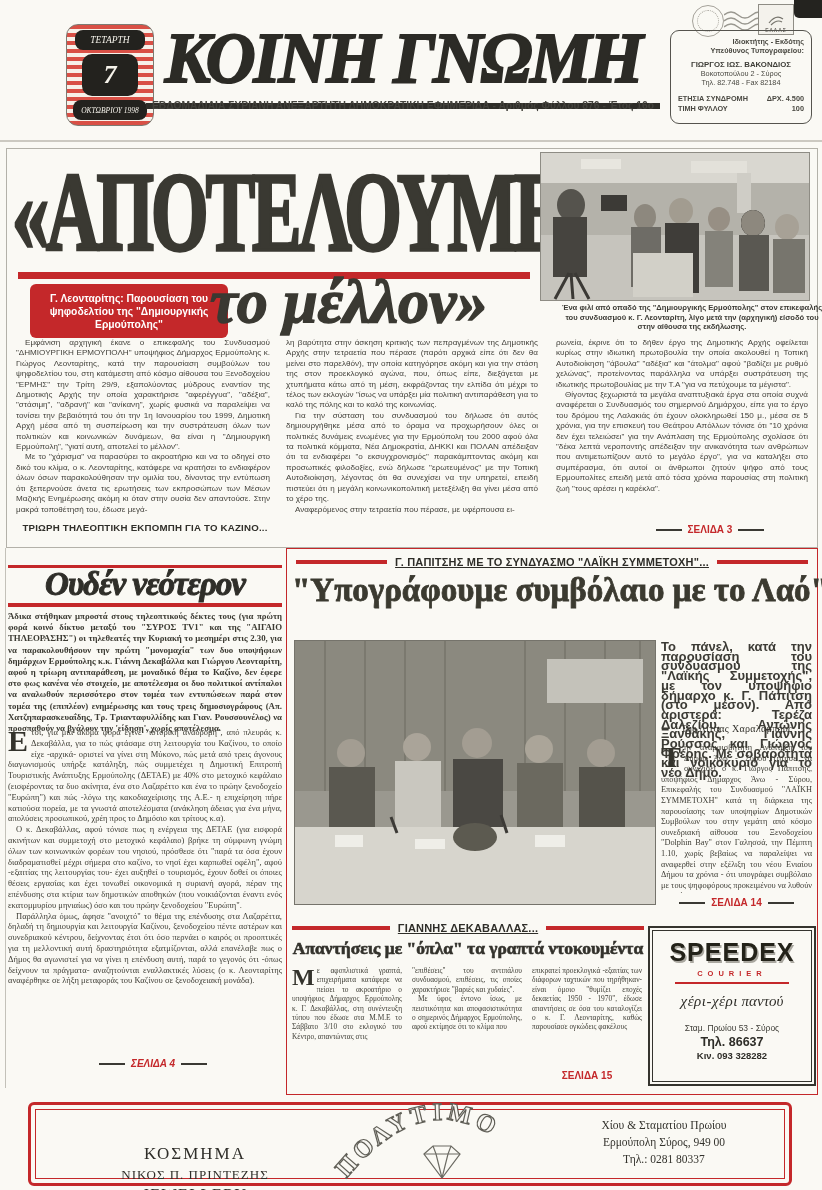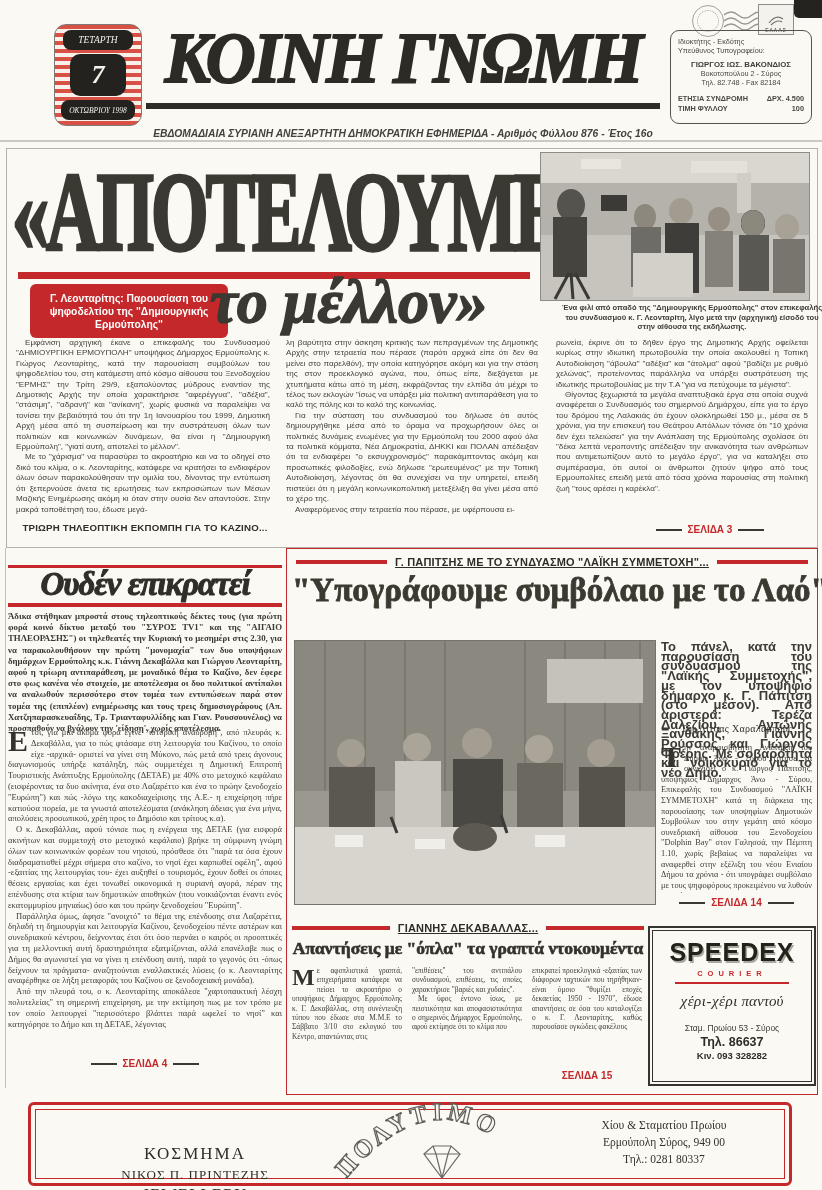--- a/index.html
+++ b/index.html
@@ -10,40 +10,40 @@
 
   
   .corner-black{left:794px;top:0;width:28px;height:18px;background:#24231f;border-radius:0 0 0 5px;}
   .postmark-circle{left:692px;top:5px;width:30px;height:30px;border:1px solid #a5a29a;border-radius:50%;}
   .postmark-circle::after{content:"";position:absolute;inset:4px;border:1px dotted #aaa79f;border-radius:50%;}
   .postmark-waves{left:724px;top:11px;}
   .stamp-box{left:758px;top:4px;width:34px;height:29px;border:1px solid #8f8d85;background:#f4f2ec;
              display:flex;flex-direction:column;align-items:center;justify-content:flex-end;}
   .stamp-box .cc{font-size:5px;letter-spacing:1px;color:#6b6963;font-weight:bold;line-height:7px;}
 
-  .date-box{left:54px;top:24px;width:88px;height:102px;border:1.5px solid #7d7b73;border-radius:12px;
+  .date-box{left:66px;top:24px;width:88px;height:102px;border:1.5px solid #7d7b73;border-radius:12px;
             background:repeating-linear-gradient(180deg,#d95046 0 4px,#f7f1e9 4px 8px);
             display:flex;flex-direction:column;align-items:center;justify-content:space-between;padding:5px 0;box-sizing:border-box;}
   .date-pill{background:#23221e;color:#f5f2ea;border-radius:8px;font-family:"Liberation Serif",serif;
              font-style:italic;display:flex;align-items:center;justify-content:center;}
   .pill-a{width:70px;height:20px;font-size:9.5px;}
   .pill-b{width:56px;height:42px;font-size:26px;font-weight:bold;border-radius:10px;}
   .pill-c{width:74px;height:20px;font-size:7.5px;}
 
   .masthead{left:146px;top:14px;width:514px;height:88px;display:flex;align-items:center;justify-content:center;
             font-family:"Liberation Serif",serif;font-style:italic;font-weight:bold;font-size:69px;
             letter-spacing:-2px;color:#2c2b26;-webkit-text-stroke:2px #2c2b26;transform:scaleY(1.05);}
   .mast-rule{left:146px;top:103px;width:514px;height:6px;background:#2e2d28;}
-  .tagline{left:146px;top:128px;width:514px;text-align:center;font-size:10.3px;font-weight:bold;
-           font-style:italic;color:#43423c;}
+  .tagline{left:146px;top:100px;width:514px;text-align:center;font-size:10.3px;font-weight:bold;
+           color:#43423c;}
   .header-rule2{left:0;top:140px;width:822px;height:2px;background:#ccc9c1;}
 
   .pub-box{left:670px;top:30px;width:142px;height:94px;border:1.5px solid #55544e;border-radius:9px;
            padding:6px 7px 4px;box-sizing:border-box;font-size:7.3px;color:#4a4942;}
-  .pub-box .r{text-align:left;font-weight:normal;line-height:9px;}
+  .pub-box .r{text-align:right;font-weight:bold;line-height:9px;}
   .pub-box .nm{text-align:center;font-weight:bold;font-size:7.8px;margin-top:5px;line-height:9px;color:#3e3d37;}
   .pub-box .ad{text-align:center;line-height:9px;}
   .pub-row{display:flex;justify-content:space-between;font-weight:bold;line-height:9px;margin-top:1px;}
   .pub-div{height:6px;}
 
   
   .lead-box{left:6px;top:148px;width:810px;height:398px;border:1px solid #b3b1a9;background:#faf9f4;}
   .h1a{left:12px;top:150px;width:720px;font-family:"Liberation Serif",serif;font-weight:bold;
        font-size:100px;line-height:112px;letter-spacing:-4px;color:#3a3932;
        -webkit-text-stroke:3px #3a3932;transform:scale(0.74,1.12);transform-origin:left top;white-space:nowrap;}
@@ -58,21 +58,21 @@
             text-align:center;color:#3c3b35;}
   .lead-col{top:338px;height:200px;font-size:8.1px;line-height:10.4px;text-align:justify;color:#403f39;overflow:hidden;}
   .lead-col p{margin:0;text-indent:9px;}
   .lead-col p.cont{text-indent:0;}
   .c1{left:16px;width:254px;} .c2{left:286px;width:252px;} .c3{left:556px;width:252px;}
 
   .pageref{display:flex;align-items:center;justify-content:center;gap:6px;color:#c4282a;
            font-weight:bold;font-size:10px;}
   .pageref .ln{height:2px;background:#3a3933;flex:0 0 26px;}
   .pr3{left:620px;top:524px;width:180px;}
-  .pr4{left:8px;top:1058px;width:274px;}
+  .pr4{left:16px;top:1058px;width:274px;font-style:italic;}
   .pr14{left:661px;top:897px;width:151px;}
   .pr15{left:532px;top:1070px;width:110px;}
 
   
   .left-edge{left:5px;top:548px;width:1px;height:540px;background:#c3c1b9;}
   .cas-kicker{left:8px;top:522px;width:274px;text-align:center;font-weight:bold;font-size:9.7px;
               letter-spacing:.2px;color:#302f2a;}
   .cas-rule-t{left:8px;top:565px;width:274px;height:2.5px;background:#c4282a;}
   .cas-head{left:8px;top:566px;width:274px;text-align:center;font-family:"Liberation Serif",serif;
             font-style:italic;font-weight:bold;font-size:33px;letter-spacing:-1px;color:#2f2e29;
@@ -239,28 +239,27 @@
   </div>
   <div class="abs pageref pr3">
     <span class="ln"></span>
     <span>ΣΕΛΙΔΑ 3</span>
     <span class="ln"></span>
   </div>
 
   <div class="abs left-edge"></div>
   <div class="abs cas-kicker">ΤΡΙΩΡΗ ΤΗΛΕΟΠΤΙΚΗ ΕΚΠΟΜΠΗ ΓΙΑ ΤΟ ΚΑΖΙΝΟ...</div>
   <div class="abs cas-rule-t"></div>
-  <div class="abs cas-head nosel">Ουδέν επικρατεί</div>
+  <div class="abs cas-head nosel">Ουδέν νεότερον</div>
   <div class="abs cas-rule-b"></div>
   <div class="abs cas-intro">Άδικα στήθηκαν μπροστά στους τηλεοπτικούς δέκτες τους (για πρώτη φορά κοινό δίκτυο μεταξύ του "ΣΥΡΟΣ TV1" και της "ΑΙΓΑΙΟ ΤΗΛΕΟΡΑΣΗΣ") οι τηλεθεατές την Κυριακή το μεσημέρι στις 2.30, για να παρακολουθήσουν την πρώτη "μονομαχία" των δυο υποψήφιων δημάρχων Ερμούπολης κ.κ. Γιάννη Δεκαβάλλα και Γιώργου Λεονταρίτη, αφού η τρίωρη αντιπαράθεση, με μοναδικό θέμα το Καζίνο, δεν έφερε στο φως κανένα νέο στοιχείο, με αποτέλεσμα οι δυο πολιτικοί αντίπαλοι να αναλωθούν περισσότερο στον τομέα των εντυπώσεων παρά στον τομέα της (επιπλέον) ενημέρωσης και τους τρεις δημοσιογράφους (Απ. Χατζηπαρασκευαΐδης, Τρ. Τριανταφυλλίδης και Γιαν. Ρουσσουνέλος) να προσπαθούν να βγάλουν την 'είδηση', χωρίς αποτέλεσμα.</div>
   <div class="abs cas-body">
     <p class="first"><span class="dropcap">Ε</span><span>τσι, για μια ακόμα φορά έγινε "ιστορική αναδρομή", από πλευράς κ. Δεκαβάλλα, για το πώς φτάσαμε στη λειτουργία του Καζίνου, το οποίο είχε -αρχικά- οριστεί να γίνει στη Μύκονο, πώς μετά από τρεις άγονους διαγωνισμούς υπήρξε κατάληξη, πώς συμμετέχει η Δημοτική Επιτροπή Τουριστικής Ανάπτυξης Ερμούπολης (ΔΕΤΑΕ) με 40% στο μετοχικό κεφάλαιο (εισφέροντας τα δυο ακίνητα, ένα στο Λαζαρέττο και ένα το πρώην ξενοδοχείο "Ευρώπη") και πώς -λόγω της κακοδιαχείρισης της Α.Ε.- η επιχείρηση πήρε κατιούσα πορεία, με τα γνωστά αποτελέσματα (ανάκληση άδειας για ένα μήνα, απολύσεις προσωπικού, χρέη προς το Δημόσιο και τρίτους κ.α).</span></p>
     <p>Ο κ. Δεκαβάλλας, αφού τόνισε πως η ενέργεια της ΔΕΤΑΕ (για εισφορά ακινήτων και συμμετοχή στο μετοχικό κεφάλαιο) βρήκε τη σύμφωνη γνώμη όλων των κοινωνικών φορέων του νησιού, πρόσθεσε ότι "παρά τα όσα έχουν διαδραματισθεί μέχρι σήμερα στο καζίνο, το νησί έχει καρπωθεί οφέλη", αφού -εξαιτίας της λειτουργίας του- έχει αυξηθεί ο τουρισμός, έχουν δοθεί οι όποιες θέσεις εργασίας και έχει τονωθεί οικονομικά η συριανή αγορά, πέραν της επένδυσης στα κτίρια των δημοτικών αποθηκών (που νοικιάζονται έναντι ενός εκατομμυρίου μηνιαίως) όσο και του πρώην ξενοδοχείου "Ευρώπη".</p>
     <p>Παράλληλα όμως, άφησε "ανοιχτό" το θέμα της επένδυσης στα Λαζαρέττα, δηλαδή τη δημιουργία και λειτουργία Καζίνου, ξενοδοχείου πέντε αστέρων και συνεδριακού κέντρου, δείχνοντας έτσι ότι όσο περνάει ο καιρός οι προοπτικές για τη μελλοντική αυτή δραστηριότητα εξατμίζονται, αλλά επανέλαβε πως ο Δήμος θα αγωνιστεί για να γίνει η επένδυση αυτή, παρά το γεγονός ότι -όπως δείχνουν τα πράγματα- αναζητούνται εναλλακτικές λύσεις (ο κ. Λεονταρίτης αναφέρθηκε σε λήξη μεταφοράς του Καζίνου σε ξενοδοχειακή μονάδα).</p>
-    <p>Από την πλευρά του, ο κ. Λεονταρίτης αποκάλεσε "χαρτοπαικτική λέσχη πολυτελείας" τη σημερινή επιχείρηση, με την εκτίμηση πως με τον τρόπο με τον οποίο λειτουργεί "περισσότερο βλάπτει παρά ωφελεί το νησί" και κατηγόρησε το Δήμο και τη ΔΕΤΑΕ, λέγοντας</p>
   </div>
   <div class="abs pageref pr4">
     <span class="ln"></span>
     <span>ΣΕΛΙΔΑ 4</span>
     <span class="ln"></span>
   </div>
 
   <div class="abs red-big-box"></div>
 
   <div class="abs krow pap-krow">

